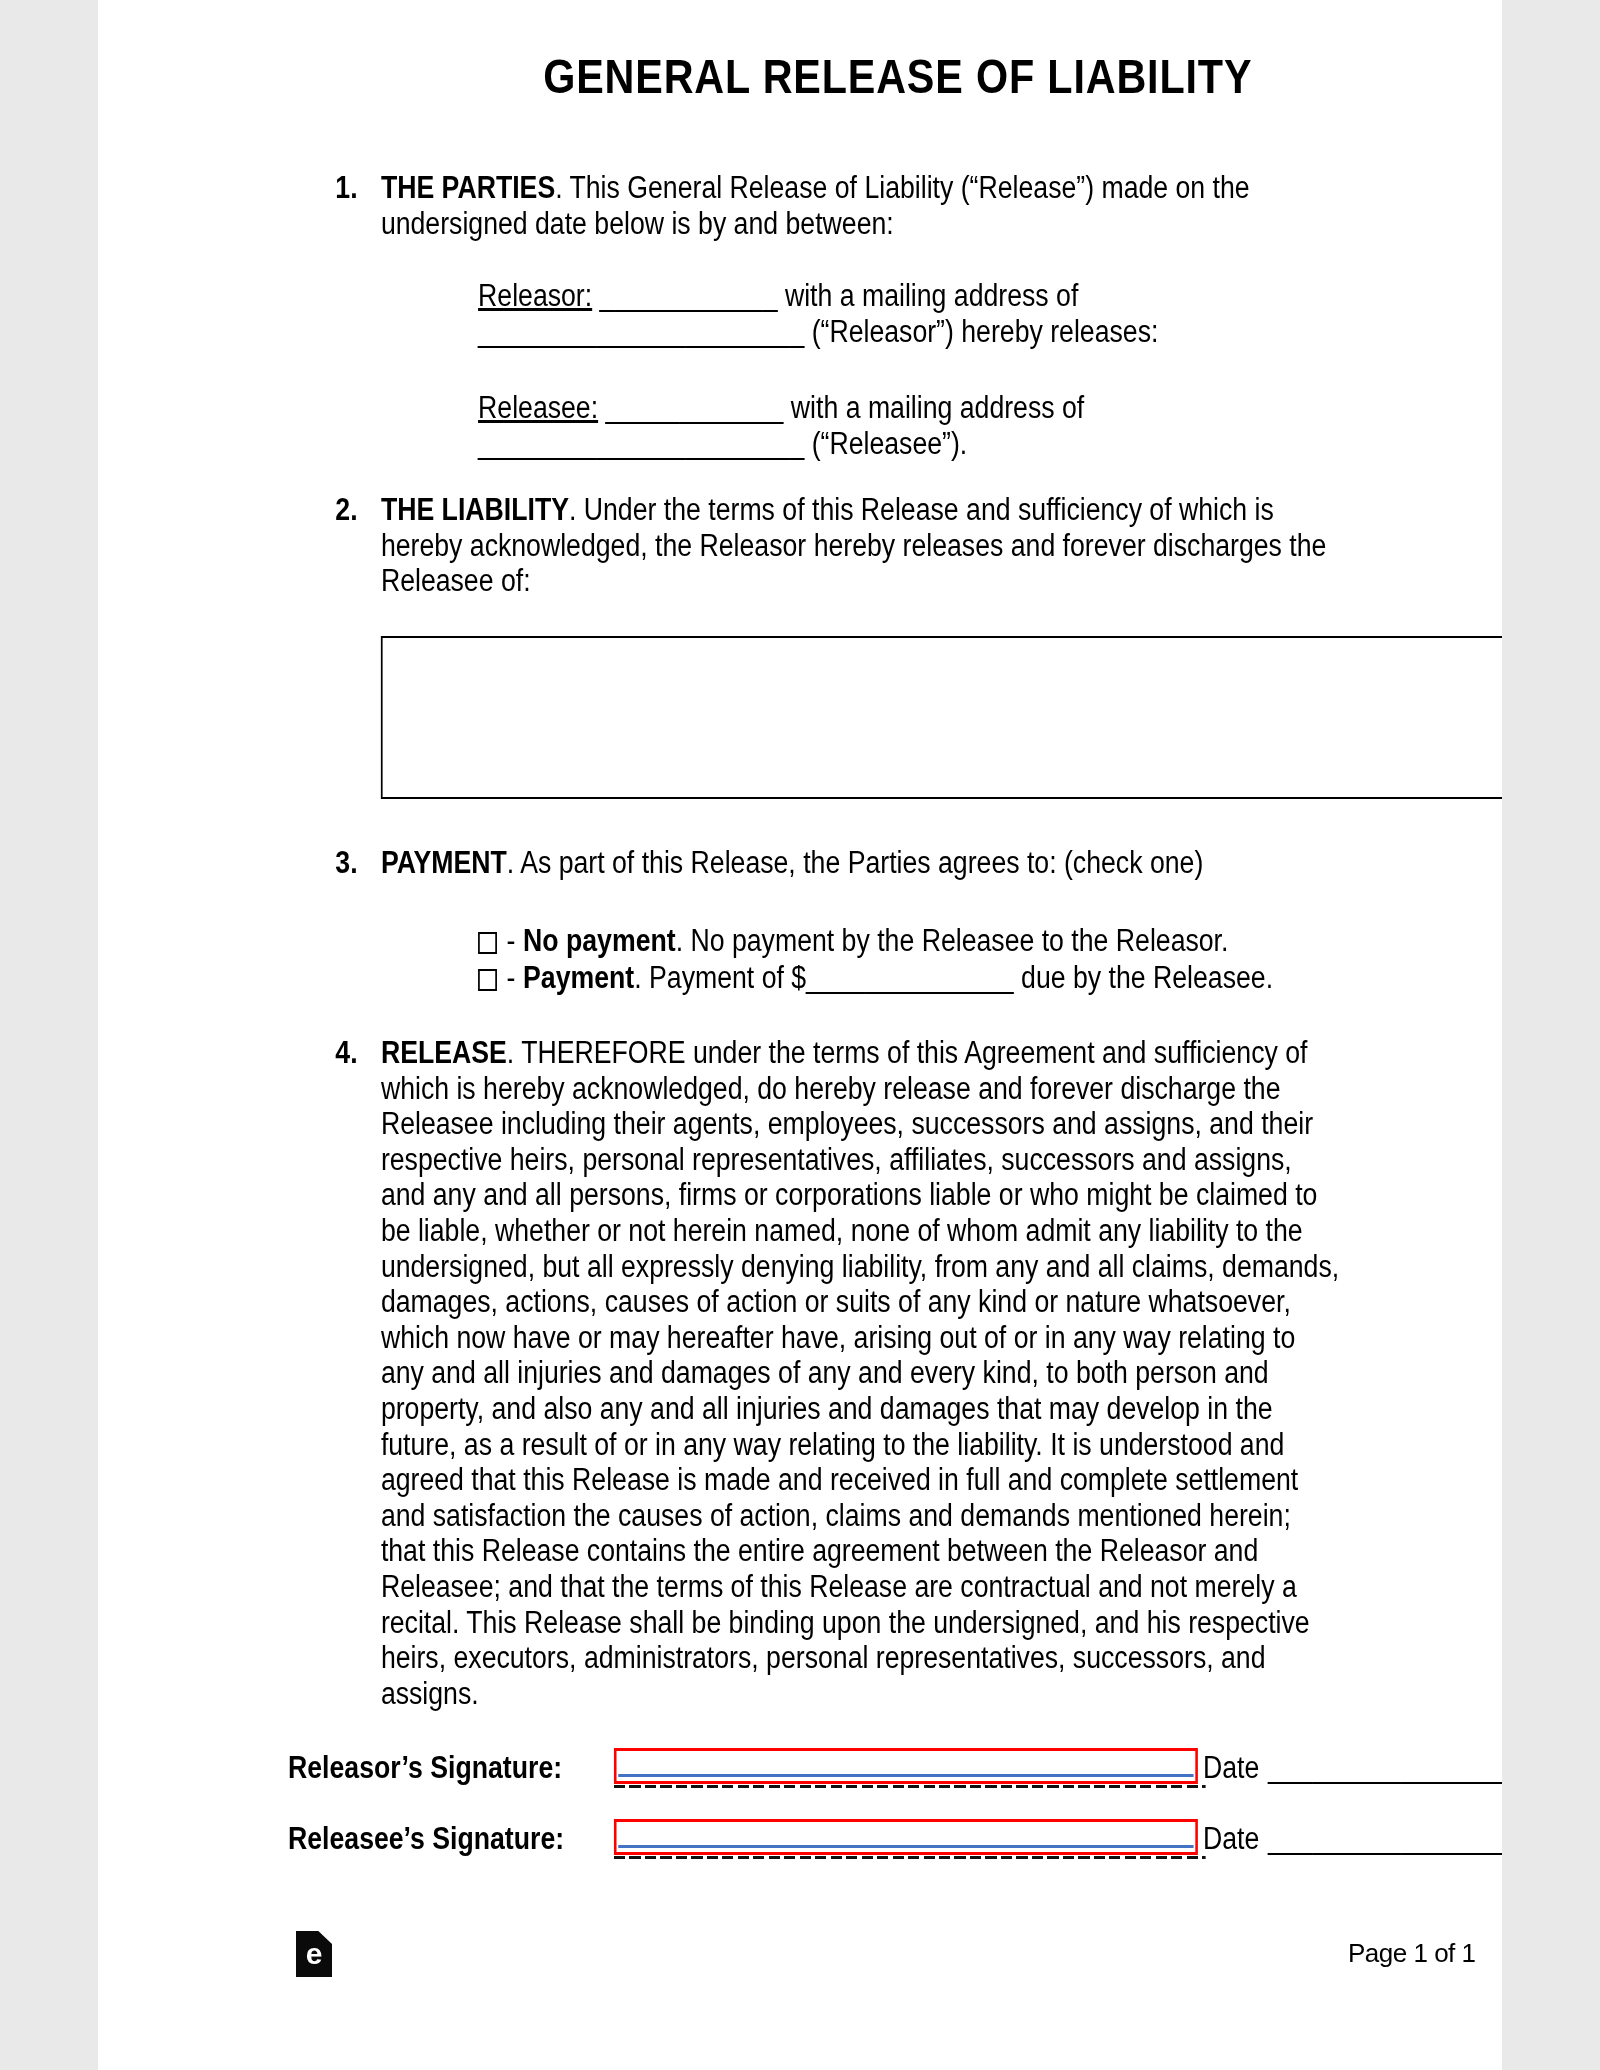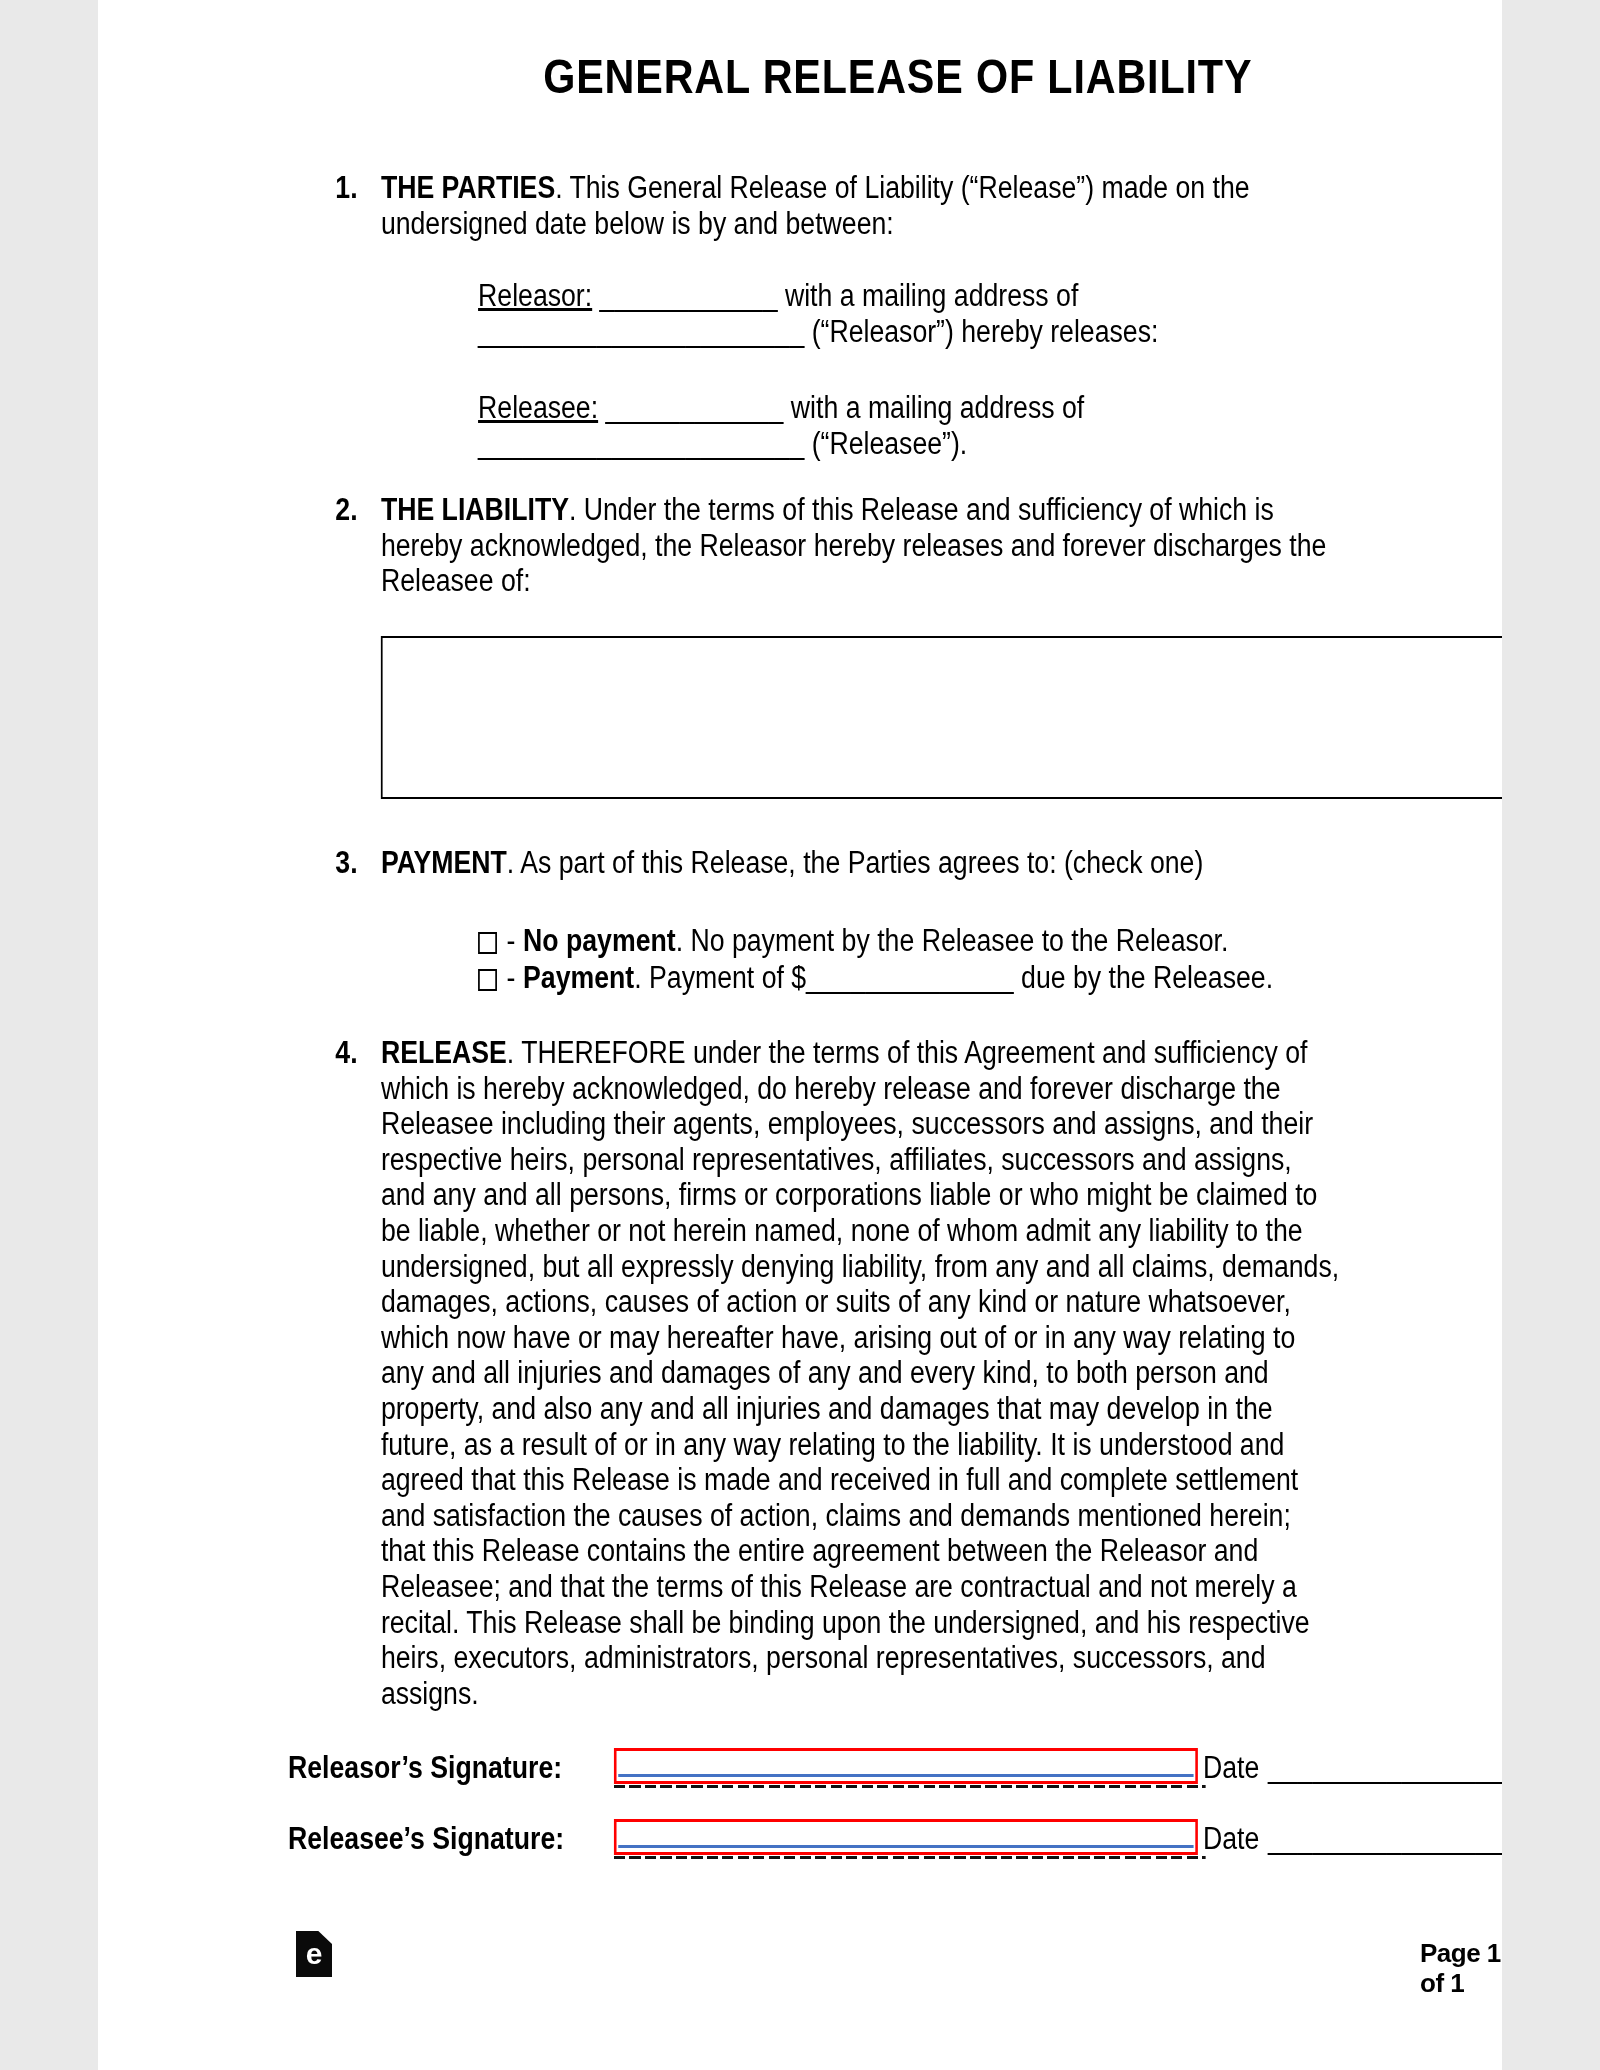--- a/index.html
+++ b/index.html
@@ -44,21 +44,21 @@
     background:repeating-linear-gradient(90deg,#111 0 13px,transparent 13px 18px);
   }
   .sigdate{position:absolute;left:1064px;top:2px;line-height:36px;white-space:nowrap;}
   .dateblank{margin-left:10px;}
   
   .logo{
     position:absolute;left:198px;top:1931px;width:36px;height:46px;background:#0a0a0a;
     clip-path:polygon(0 0,62% 0,100% 28%,100% 100%,0 100%);
     color:#fff;font-weight:bold;font-size:30px;line-height:46px;text-align:center;
   }
-  .pagenum{position:absolute;left:1322px;top:1938px;font-size:26px;letter-spacing:-0.5px;line-height:30px;font-weight:bold;}
+  .pagenum{position:absolute;left:1250px;top:1938px;font-size:26px;letter-spacing:-0.5px;line-height:30px;}
 </style>
 </head>
 <body>
 
 <div class="page">
   <div class="content">
 
     <div class="title">GENERAL RELEASE OF LIABILITY</div>
 
     <div class="item" style="top:170px"><span class="num">1.</span><b>THE PARTIES</b><span>. This General Release of Liability (“Release”) made on the

